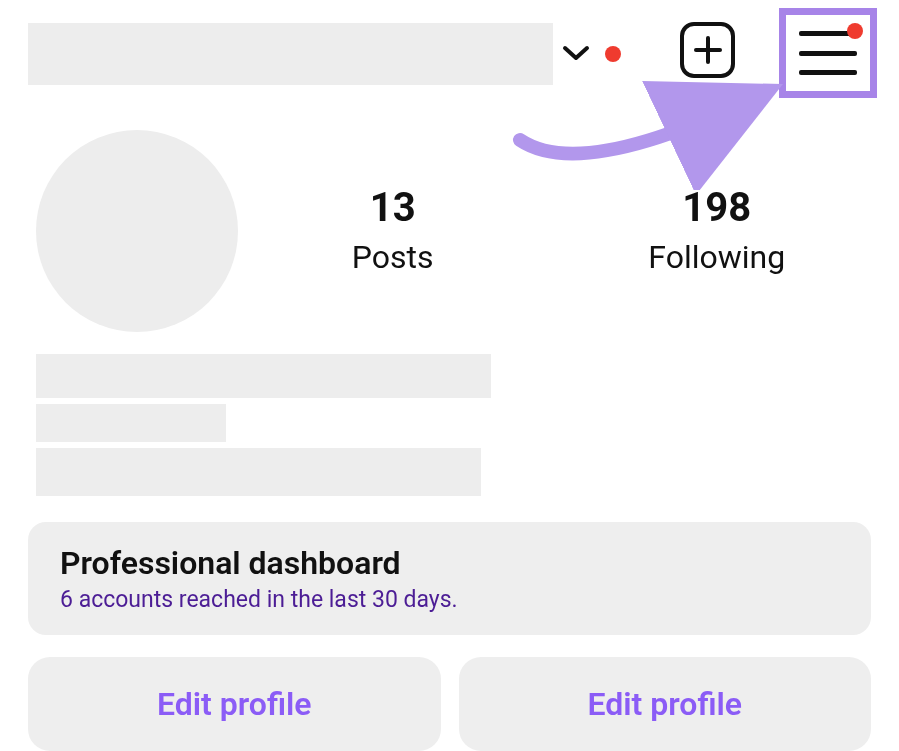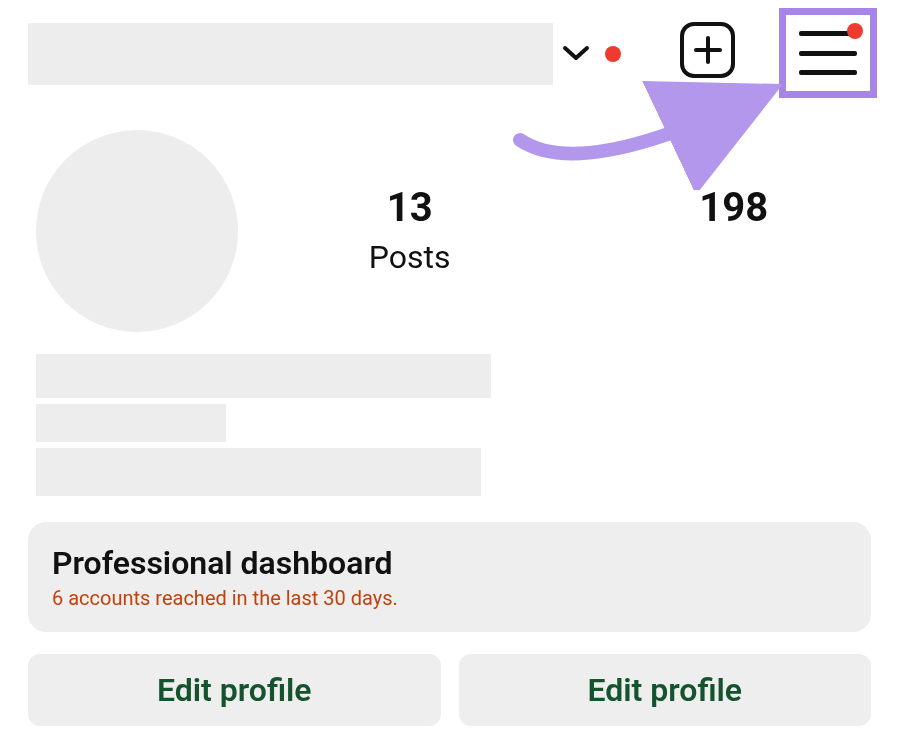--- a/index.html
+++ b/index.html
@@ -133,50 +133,50 @@
   }
   .bio-line.l1 { width: 455px; height: 44px; }
   .bio-line.l2 { width: 190px; height: 38px; }
   .bio-line.l3 { width: 445px; height: 48px; }
 
   
   .dashboard {
     margin: 26px 28px 0 28px;
     background: #eeeeee;
     border-radius: 18px;
-    padding: 22px 24px;
+    padding: 22px 32px;
   }
   .dashboard-title {
     font-size: 32px;
     font-weight: 600;
     color: #111;
   }
   .dashboard-sub {
-    font-size: 20px;
-    color: #c2410c;
+    font-size: 23px;
+    color: #4c1d95;
     margin-top: 4px;
   }
 
   
   .actions {
     display: flex;
     gap: 18px;
     margin: 22px 28px 0 28px;
   }
   .action-btn {
     flex: 1;
     background: #eeeeee;
-    border-radius: 12px;
-    height: 72px;
+    border-radius: 22px;
+    height: 94px;
     display: flex;
     align-items: center;
     justify-content: center;
     font-size: 32px;
     font-weight: 600;
-    color: #14532d;
+    color: #8b5cf6;
   }
 </style>
 </head>
 <body>
 
 <div class="topbar">
   <div class="username-placeholder"></div>
   <div class="chevron-wrap">
     <svg width="30" height="20">
       <polyline points="4,4 15,14 26,4" fill="none" stroke="#111" stroke-width="4" stroke-linecap="round" stroke-linejoin="round"></polyline>
@@ -212,20 +212,21 @@
 
 <div class="profile-row">
   <div class="avatar"></div>
   <div class="stats">
     <div class="stat">
       <div class="stat-number">13</div>
       <div class="stat-label">Posts</div>
     </div>
     <div class="stat">
       <div class="stat-number">198</div>
+      <div class="stat-label">Following</div>
     </div>
   </div>
 </div>
 
 <div class="bio">
   <div class="bio-line l1"></div>
   <div class="bio-line l2"></div>
   <div class="bio-line l3"></div>
 </div>
 

